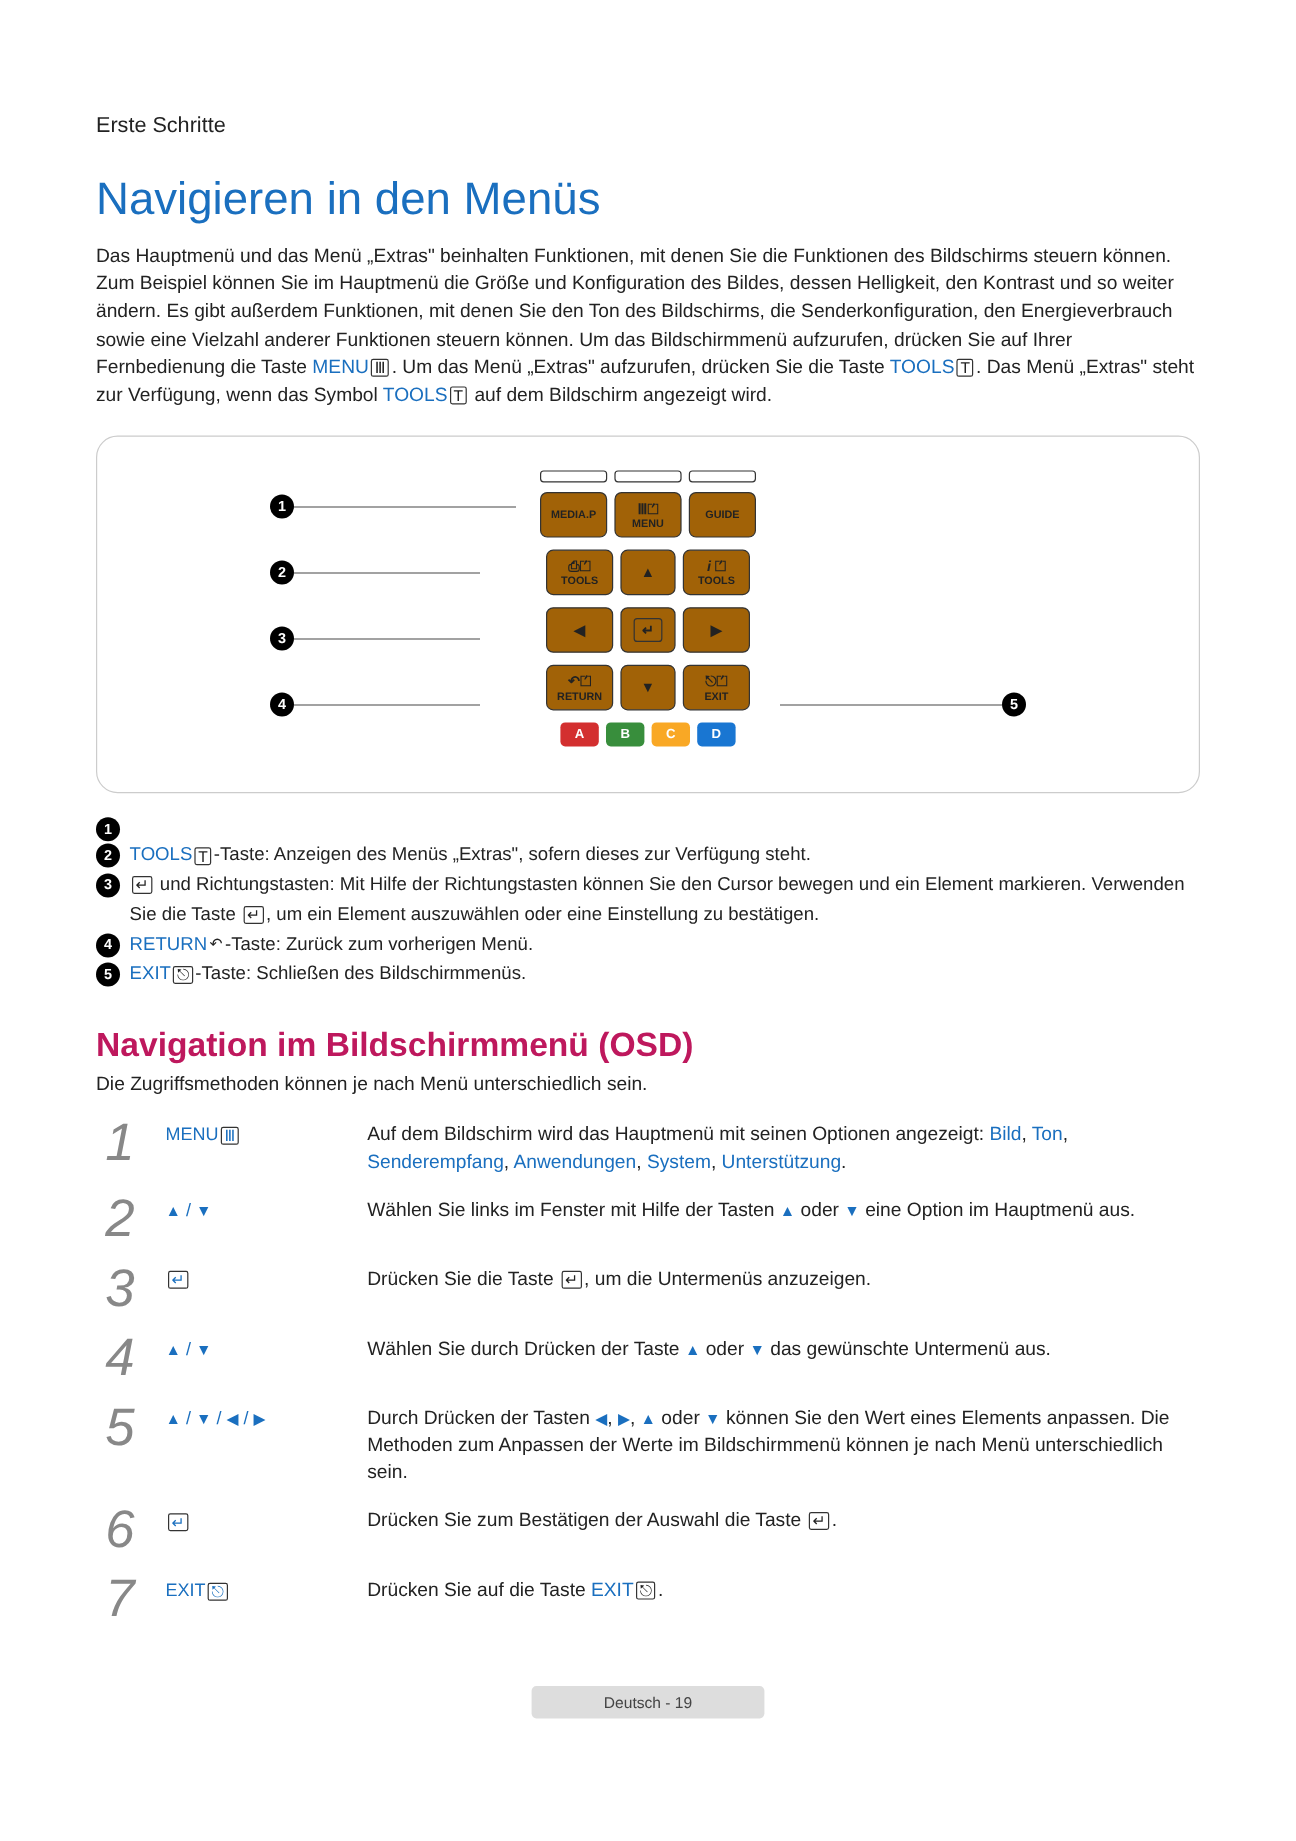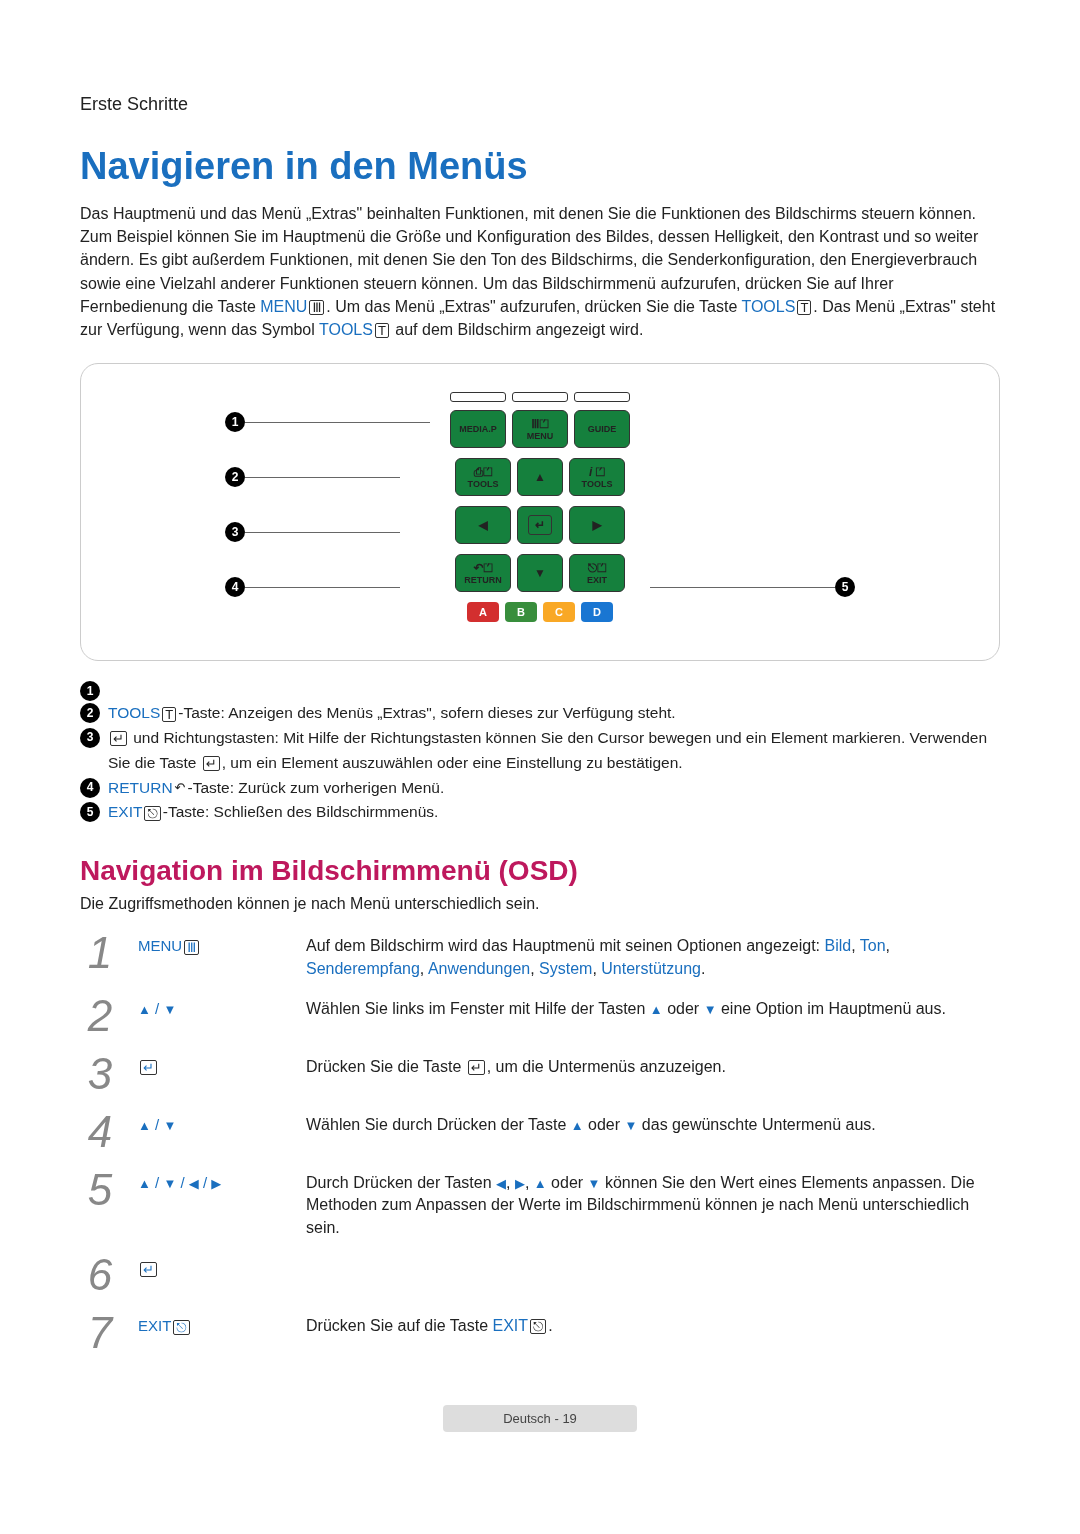--- a/index.html
+++ b/index.html
@@ -1,34 +1,34 @@
 <!DOCTYPE html>
 <html><head>
 <meta charset="utf-8">
 <style>
   * { box-sizing: border-box; margin: 0; padding: 0; }
   body { font-family: Arial, Helvetica, sans-serif; background: #fff; color: #222; width: 1080px; }
   .page { padding: 60px 80px 40px 80px; }
   .section-label { font-size: 18px; margin-bottom: 30px; margin-top: 34px; }
-  .page-title { font-size: 38px; color: #1a6fbf; font-weight: bold; margin-bottom: 14px; }
+  .page-title { font-size: 38px; color: #1a6fbf; font-weight: normal; margin-bottom: 14px; }
   .intro { font-size: 16px; line-height: 1.45; }
   .blue { color: #1a6fbf; }
   .icon-inline { display:inline-block; font-size:13px; vertical-align:middle; border:1px solid #333; padding:0 2px; line-height:1; border-radius:2px; margin:0 2px;}
   .icon-plain { display:inline-block; font-size:13px; vertical-align:middle; margin:0 2px;}
   
   
   .diagram-box { border:1px solid #ccc; border-radius:18px; margin:22px 0 18px 0; padding:18px 24px; }
   .diagram-inner { display:flex; align-items:center; justify-content:center; position:relative; }
   .callouts-left { position:absolute; left:120px; top:0; bottom:0; }
   .callout { position:absolute; display:flex; align-items:center; }
   .bullet-num { background:#000; color:#fff; width:20px; height:20px; border-radius:50%; font-size:12px; font-weight:bold; display:flex; align-items:center; justify-content:center; }
   .callout-line { height:1px; background:#666; }
   .remote { width:210px; padding:10px; position:relative; }
   .btn-row { display:flex; justify-content:center; gap:6px; margin-bottom:10px; }
-  .rbtn { border:1.5px solid #333; border-radius:6px; width:56px; height:38px; display:flex; flex-direction:column; align-items:center; justify-content:center; font-size:9px; font-weight:bold; background:#15803d; position:relative;}
+  .rbtn { border:1.5px solid #333; border-radius:6px; width:56px; height:38px; display:flex; flex-direction:column; align-items:center; justify-content:center; font-size:9px; font-weight:bold; background:#a16207; position:relative;}
   .rbtn.narrow { width:46px; }
   .rbtn .glyph { font-size:12px; }
   .color-btn { width:32px; height:20px; border-radius:4px; display:flex; align-items:center; justify-content:center; color:#fff; font-weight:bold; font-size:11px;}
   .top-pills { display:flex; justify-content:center; gap:6px; margin-bottom:8px;}
   .pill { width:56px; height:10px; border:1.5px solid #333; border-radius:3px; background:#fff;}
   
   
   .legend { margin:14px 0 30px 0; }
   .legend-item { font-size:15.5px; line-height:1.6; display:flex; gap:8px; }
   .legend-item .bullet-num { flex-shrink:0; margin-top:2px;}
@@ -195,20 +195,21 @@
       <div class="step-desc"><span>Wählen Sie durch Drücken der Taste </span><span class="arrow-glyph">▲</span><span> oder </span><span class="arrow-glyph">▼</span><span> das gewünschte Untermenü aus.</span></div>
     </div>
     <div class="osd-step">
       <div class="step-num">5</div>
       <div class="step-icon"><span class="arrow-glyph">▲</span> / <span class="arrow-glyph">▼</span> / <span class="arrow-glyph">◀</span> / <span class="arrow-glyph">▶</span></div>
       <div class="step-desc"><span>Durch Drücken der Tasten </span><span class="arrow-glyph">◀</span>, <span class="arrow-glyph">▶</span>, <span class="arrow-glyph">▲</span><span> oder </span><span class="arrow-glyph">▼</span><span> können Sie den Wert eines Elements anpassen. Die Methoden zum Anpassen der Werte im Bildschirmmenü können je nach Menü unterschiedlich sein.</span></div>
     </div>
     <div class="osd-step">
       <div class="step-num">6</div>
       <div class="step-icon"><span class="icon-inline">↵</span></div>
+      <div class="step-desc"><span>Drücken Sie zum Bestätigen der Auswahl die Taste </span><span class="icon-inline">↵</span>.</div>
     </div>
     <div class="osd-step">
       <div class="step-num">7</div>
       <div class="step-icon"><span class="blue">EXIT</span><span class="icon-inline">⎋</span></div>
       <div class="step-desc"><span>Drücken Sie auf die Taste </span><span class="blue">EXIT</span><span class="icon-inline">⎋</span>.</div>
     </div>
   </div>
 
   <div class="footer">
     <span class="footer-pill">Deutsch - 19</span>

